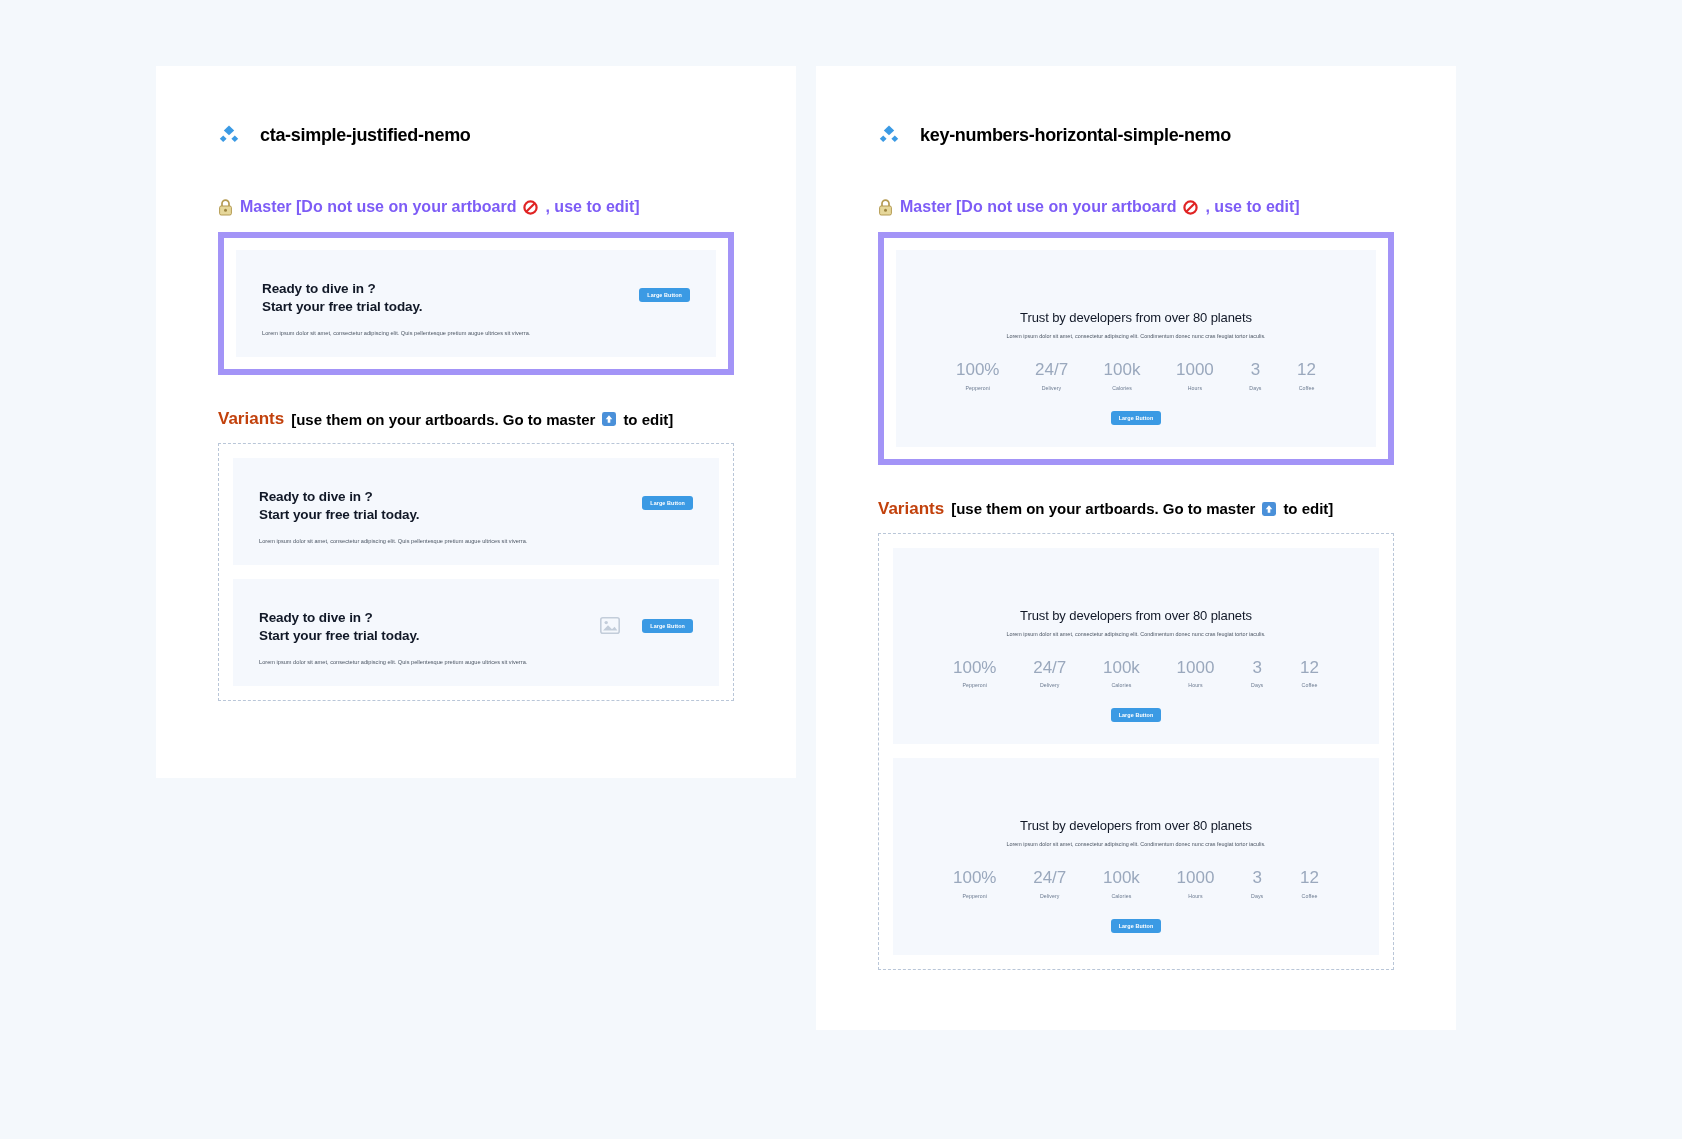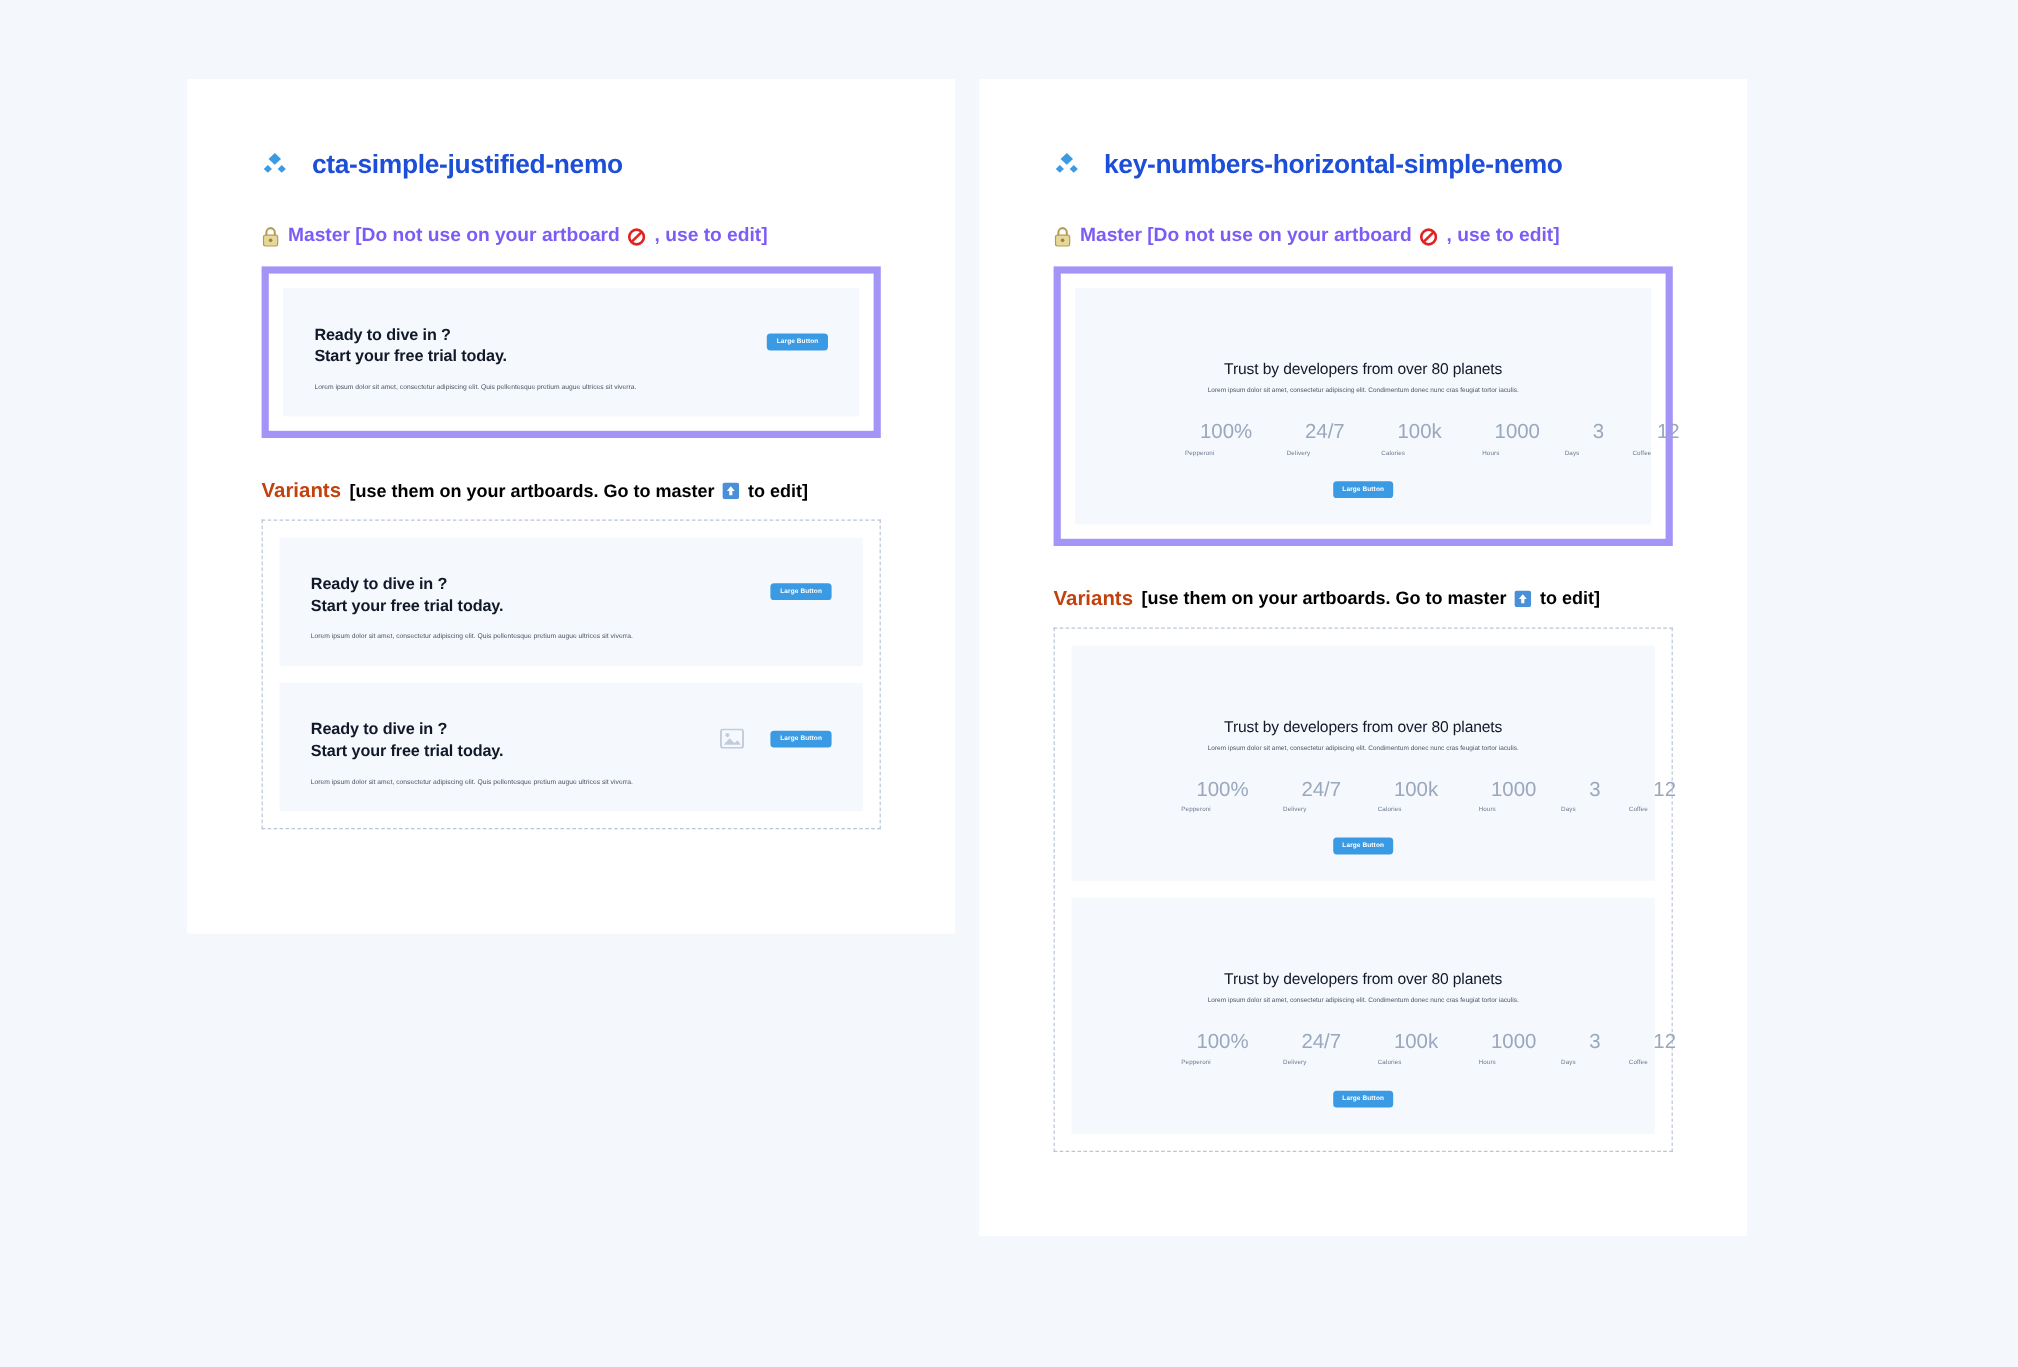--- a/index.html
+++ b/index.html
@@ -21,28 +21,28 @@
 
   .panel-inner { padding: 0 62px; }
 
   
   .comp-title-row {
     display: flex; align-items: center; gap: 20px;
     padding-top: 58px;
   }
   .diamond-icon { width: 22px; height: 22px; flex: none; }
   .comp-title {
-    font-size: 22px; font-weight: 700; color: #1d4ed8;
+    font-size: 18px; font-weight: 700; color: #000000;
     letter-spacing: -0.3px; white-space: nowrap;
   }
 
   
   .master-row {
     display: flex; align-items: center; gap: 7px;
-    margin-top: 38px;
+    margin-top: 52px;
     font-size: 16px; font-weight: 700; color: #7d5cf6;
   }
   .lock-icon { width: 15px; height: 17px; flex: none; }
   .ban-icon  { width: 15px; height: 15px; flex: none; vertical-align: -2px; }
   .master-row .seg { white-space: nowrap; }
 
   
   .master-frame {
     margin-top: 16px;
     border: 6px solid #a394f7;
@@ -92,21 +92,21 @@
   }
   .kn-p {
     margin-top: 8px; font-size: 5.4px; color: #4b5563;
     letter-spacing: 0.02px;
   }
   .kn-stats {
     display: flex; justify-content: space-between;
     margin-top: 22px; padding: 0 34px;
   }
   .kn-stat { text-align: center; }
-  .kn-val { font-size: 17px; color: #9aa8bd; font-weight: 400; line-height: 1.1; margin-left: 44px; }
+  .kn-val { font-size: 17px; color: #9aa8bd; font-weight: 400; line-height: 1.1; }
   .kn-lbl { font-size: 5.2px; color: #6b7a90; margin-top: 5px; letter-spacing: 0.1px; }
   .kn-btn-wrap { margin-top: 20px; display: flex; justify-content: center; }
 
   
   .variants-head {
     display: flex; align-items: center; gap: 7px;
     margin-top: 34px; flex-wrap: nowrap;
   }
   .variants-word { font-size: 17px; font-weight: 700; color: #c2410c; }
   .variants-note { font-size: 15px; font-weight: 700; color: #000000; white-space: nowrap; }

